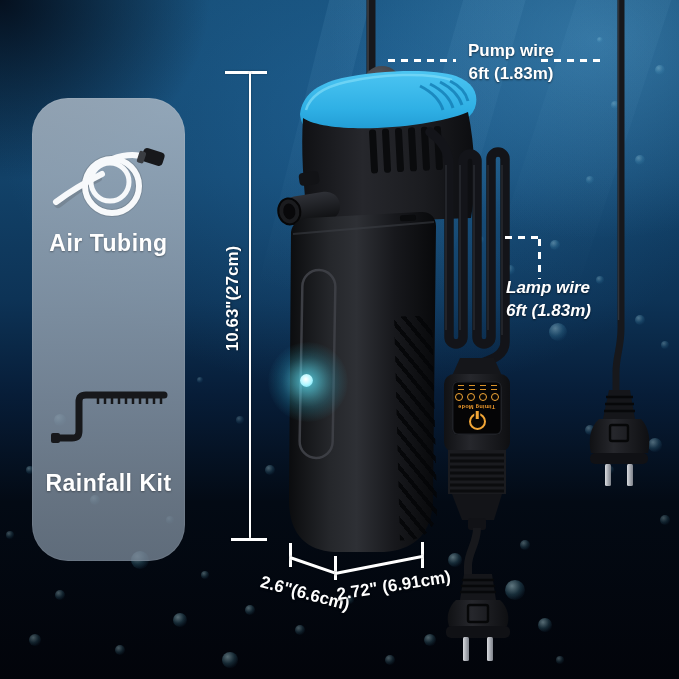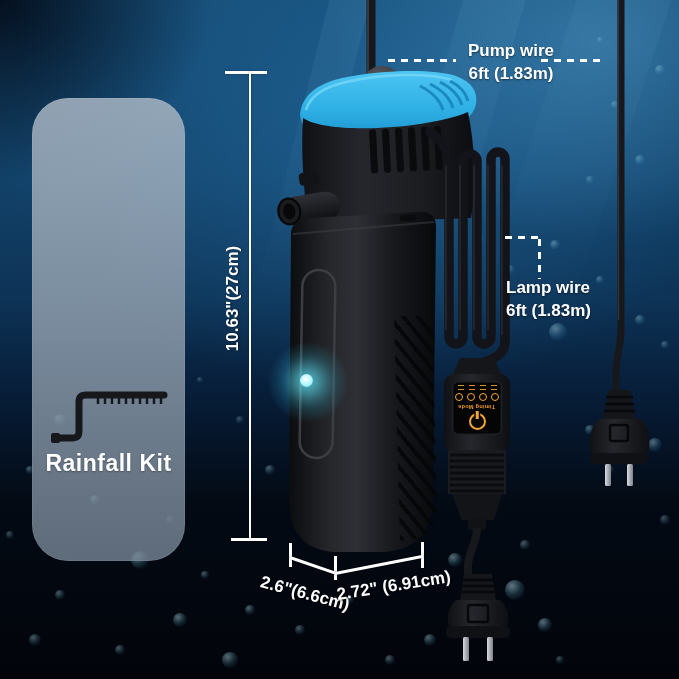--- a/index.html
+++ b/index.html
@@ -97,21 +97,34 @@
       <div class="bubble" style="left: 597px; top: 37px; width: 6px; height: 6px; opacity: 0.3;"></div>
       <div class="bubble" style="left: 549px; top: 323px; width: 18px; height: 18px; opacity: 0.45;"></div>
       <div class="bubble" style="left: 476px; top: 236px; width: 8px; height: 8px; opacity: 0.3;"></div>
       <div class="bubble" style="left: 505px; top: 265px; width: 10px; height: 10px; opacity: 0.35;"></div>
       <div class="bubble" style="left: 265px; top: 465px; width: 10px; height: 10px; opacity: 0.4;"></div>
       <div class="bubble" style="left: 236px; top: 416px; width: 8px; height: 8px; opacity: 0.3;"></div>
       <div class="bubble" style="left: 197px; top: 377px; width: 6px; height: 6px; opacity: 0.3;"></div>
     </div>
 
   <div class="kit-card">
-    <div class="kit-item" style="top:278px;">
+    <div class="kit-item" style="top:40px;">
+      <svg width="118" height="92" viewBox="0 0 118 92">
+        <path d="M8 66 C24 54 34 46 48 40" stroke="#5f6a74" stroke-width="8" fill="none" stroke-linecap="round" opacity=".4"></path>
+        <circle cx="62" cy="48" r="27" fill="none" stroke="#5f6a74" stroke-width="8" opacity=".35"></circle>
+        <circle cx="62" cy="48" r="27" fill="none" stroke="#f7f9fb" stroke-width="6"></circle>
+        <circle cx="60" cy="44" r="19" fill="none" stroke="#f7f9fb" stroke-width="5"></circle>
+        <path d="M6 64 C22 52 36 44 52 36" stroke="#f7f9fb" stroke-width="6" fill="none" stroke-linecap="round"></path>
+        <path d="M62 21 C76 16 88 16 96 20" stroke="#f7f9fb" stroke-width="6" fill="none" stroke-linecap="round"></path>
+        <rect x="92" y="12" width="22" height="14" rx="4" transform="rotate(18 103 19)" fill="#17181b"></rect>
+        <rect x="88" y="13" width="7" height="12" rx="2" transform="rotate(18 91 19)" fill="#3a3d42"></rect>
+      </svg>
+      <div class="kit-label">Air Tubing</div>
+    </div>
+    <div class="kit-item" style="top:278px;gap:20px;">
       <svg width="126" height="74" viewBox="0 0 126 74">
         <path d="M10 62 H26 C31 62 33 60 33 55 V26 C33 21 35 19 40 19 H118" stroke="#17181b" stroke-width="7" fill="none" stroke-linecap="round" stroke-linejoin="round"></path>
         <rect x="5" y="57" width="9" height="10" rx="2" fill="#17181b"></rect>
         <g stroke="#17181b" stroke-width="2.5">
           <line x1="52" y1="22" x2="52" y2="28"></line>
             <line x1="59" y1="22" x2="59" y2="28"></line>
           <line x1="66" y1="22" x2="66" y2="28"></line>
             <line x1="73" y1="22" x2="73" y2="28"></line>
           <line x1="80" y1="22" x2="80" y2="28"></line>
             <line x1="87" y1="22" x2="87" y2="28"></line>
@@ -292,18 +305,18 @@
 
   <div class="dash-h" style="left:388px;top:59px;width:68px;"></div>
   <div class="dash-h" style="left:541px;top:59px;width:62px;"></div>
   <div class="ann" style="left:468px;top:39px;text-align:center;">
     <div>Pump wire</div>
     <div>6ft (1.83m)</div>
   </div>
 
   <div class="dash-h" style="left:505px;top:236px;width:36px;"></div>
   <div class="dash-v" style="left:538px;top:239px;height:40px;"></div>
-  <div class="ann" style="left:506px;top:276px;">
+  <div class="ann" style="left:506px;top:276px;font-style:italic;">
     <div>Lamp wire</div>
     <div>6ft (1.83m)</div>
   </div>
 
 </div>
 
 </body></html>

